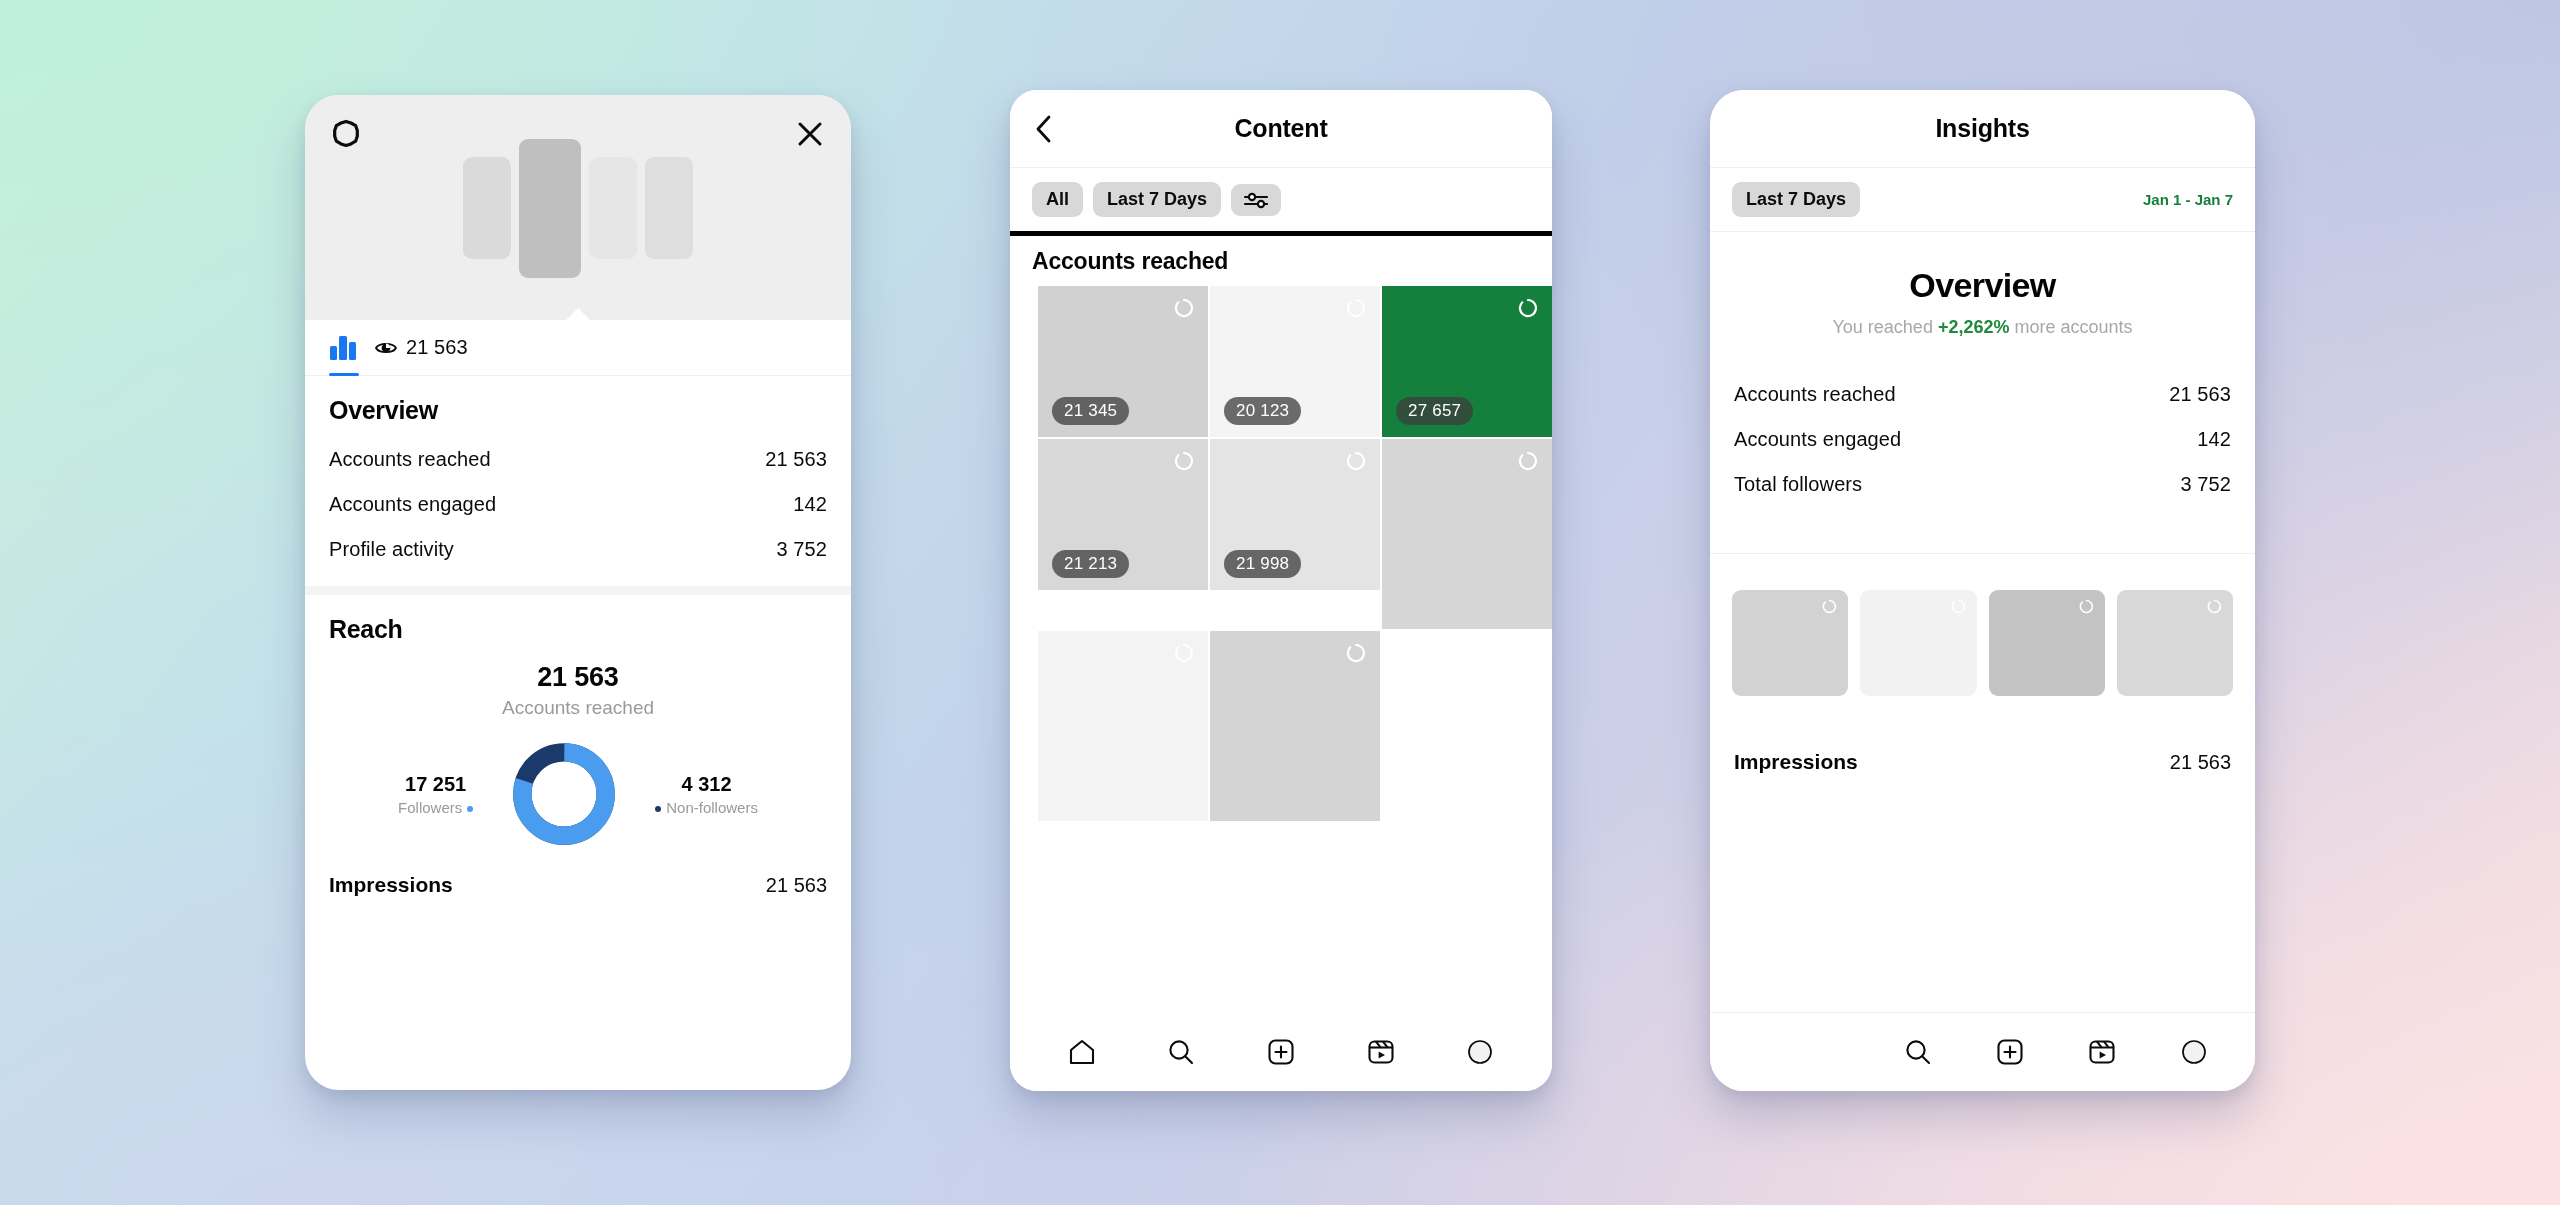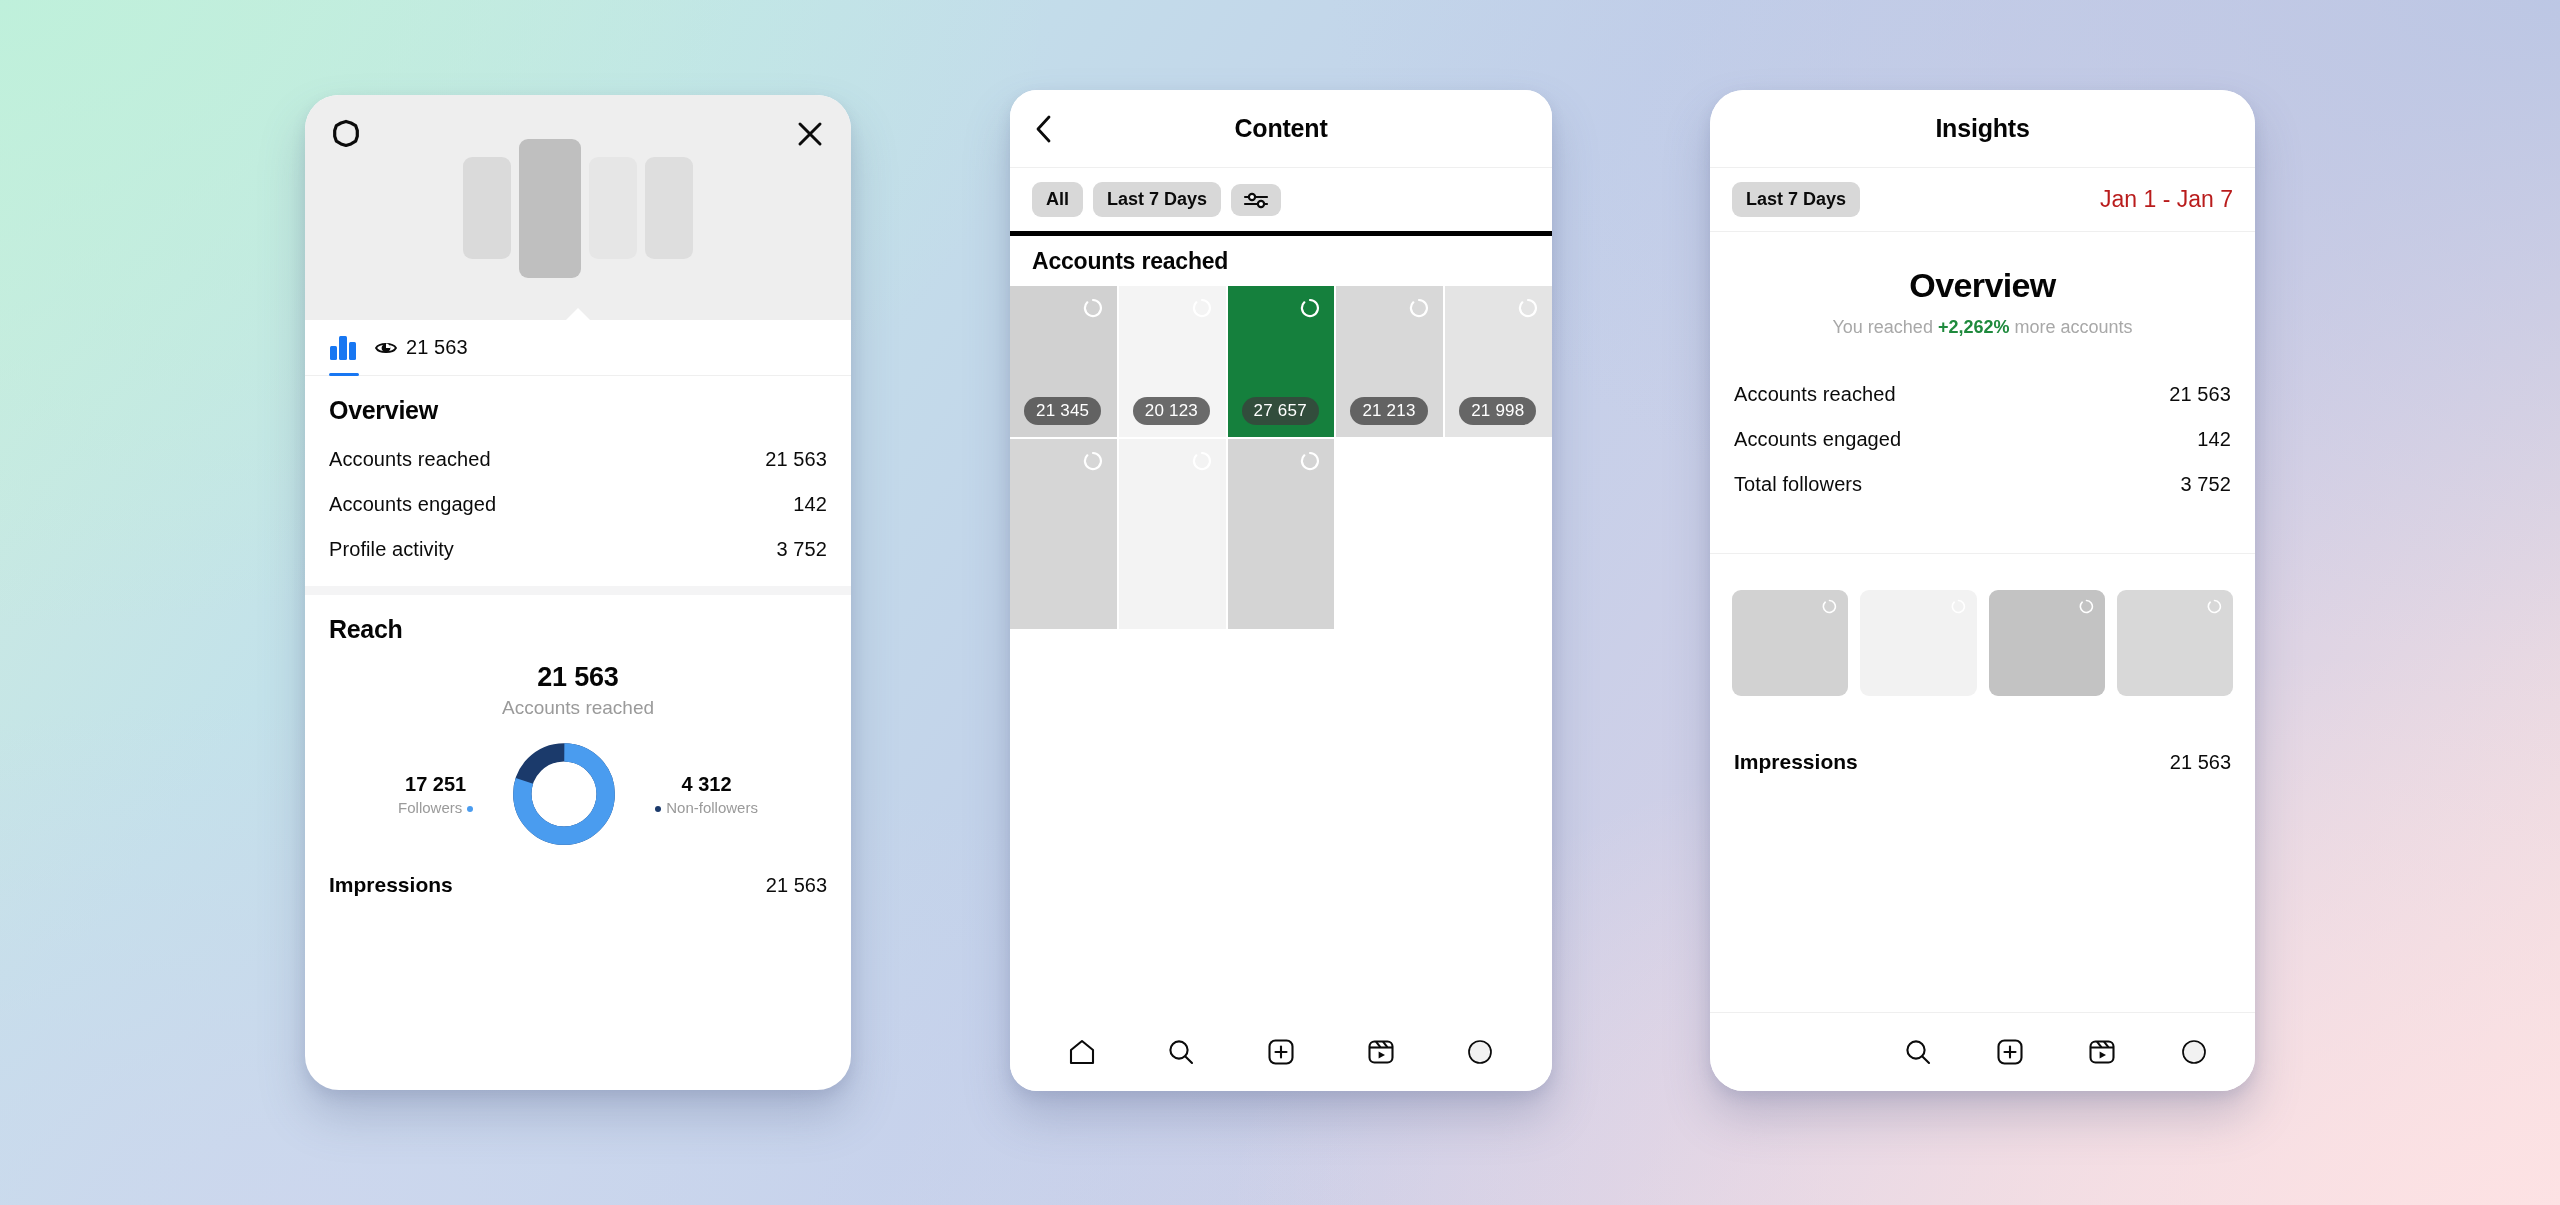--- a/index.html
+++ b/index.html
@@ -163,21 +163,21 @@
 
   .section-label {
     padding: 12px 22px 11px;
     font-size: 23px;
     font-weight: 700;
     color: #050505;
     letter-spacing: -0.2px;
     background: #fff;
   }
 
-  .grid3 { display: grid; grid-template-columns: repeat(5, 1fr); gap: 2px; background: #fff; }
+  .grid3 { display: grid; grid-template-columns: repeat(3, 1fr); gap: 2px; background: #fff; margin-left: 28px; }
   .tile { position: relative; height: 151px; }
   .tile .spin { position: absolute; right: 14px; top: 12px; width: 20px; height: 20px; }
   .tile .pill {
     position: absolute; left: 14px; bottom: 12px;
     background: rgba(60,60,60,0.75);
     color: #fff;
     font-size: 17px;
     font-weight: 500;
     border-radius: 20px;
     padding: 4px 12px;
@@ -196,21 +196,21 @@
   .tabbar.shift-right { justify-content: flex-end; gap: 58px; padding-right: 44px; }
   .tabbar .ti { width: 34px; height: 34px; display: flex; align-items: center; justify-content: center; }
 
   
   .insights-filter {
     display: flex; align-items: center; justify-content: space-between;
     padding: 14px 22px;
     border-bottom: 1px solid #efefef;
     background: #fff;
   }
-  .insights-filter .range { font-size: 23px; font-weight: 400; color: #b91c1c; }
+  .insights-filter .range { font-size: 15px; font-weight: 700; color: #15803d; }
 
   .overview-hero { text-align: center; padding: 34px 24px 8px; background: #fff; }
   .overview-hero .h { font-size: 34px; font-weight: 700; color: #050505; letter-spacing: -0.6px; }
   .overview-hero .sub { font-size: 18px; color: #a8a8a8; margin-top: 12px; }
   .overview-hero .sub b { color: #1f8a3d; font-weight: 700; }
 
   .thumbs {
     display: flex; gap: 12px;
     padding: 0 22px;
     background: #fff;

